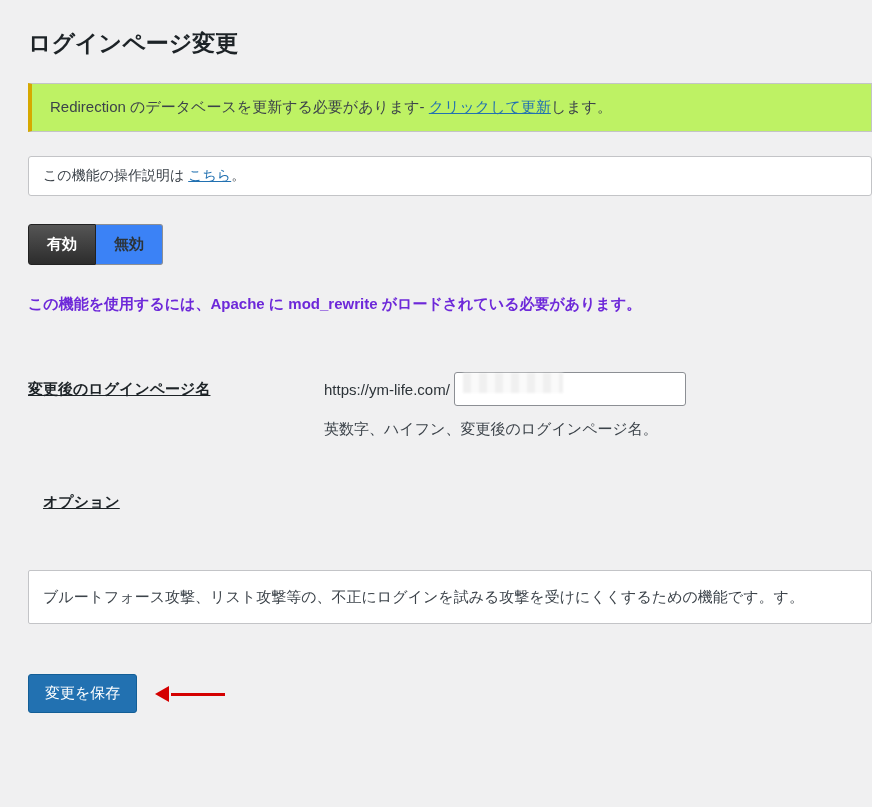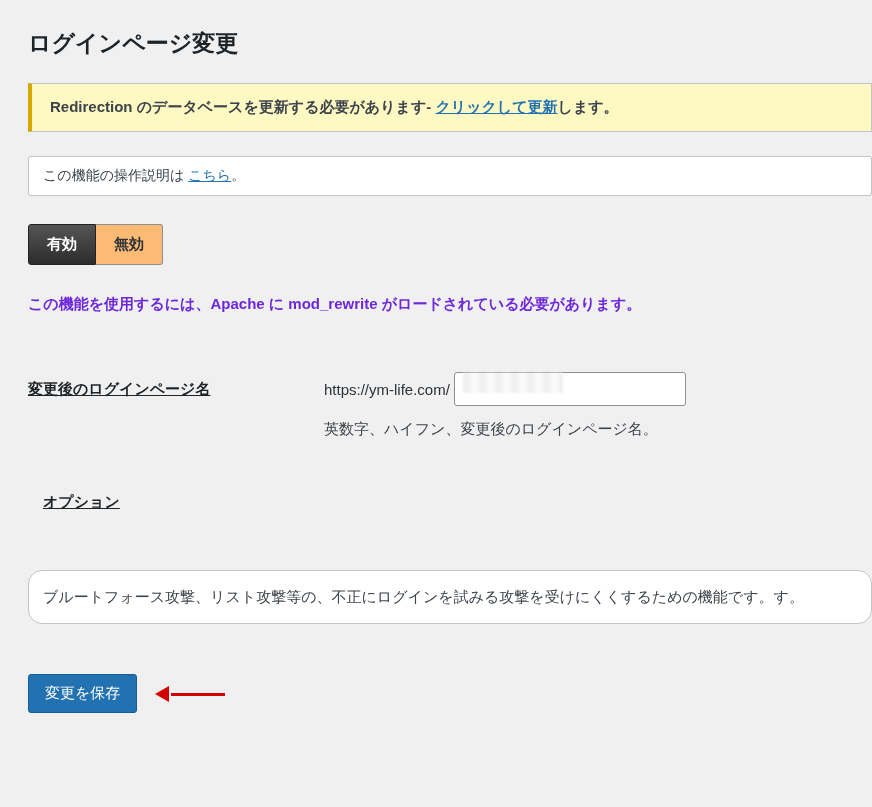--- a/index.html
+++ b/index.html
@@ -11,45 +11,44 @@
       padding: 20px 0 20px 28px;
       width: 872px;
     }
     h1.page-title {
       font-size: 23px;
       font-weight: 600;
       color: #1d2327;
       margin: 8px 0 24px 0;
     }
     .notice {
-      background: #fef9c3;
+      background: #bef264;
       border: 1px solid #c3c4c7;
       border-left: 4px solid #d6a800;
       padding: 14px 18px;
       margin-bottom: 24px;
       font-size: 15px;
       color: #3c434a;
-      font-weight: bold;
     }
     .notice a { color: #2271b1; text-decoration: underline; }
     .infobox {
       background: #fff;
       border: 1px solid #c3c4c7;
       border-radius: 3px;
       padding: 10px 14px;
       margin-bottom: 28px;
       font-size: 14px;
       color: #3c434a;
     }
     .infobox a { color: #2271b1; text-decoration: underline; }
     .toggle-group { display: flex; margin-bottom: 30px; }
     .toggle-btn {
       border: 1px solid #8c8f94;
       padding: 10px 18px;
-      background: #fdba74;
+      background: #3b82f6;
       font-size: 15px;
       font-weight: 600;
       color: #2c3338;
       cursor: pointer;
       border-radius: 3px;
     }
     .toggle-btn.active {
       background: linear-gradient(#555, #2c2c2c);
       color: #fff;
       border-color: #222;
@@ -110,21 +109,21 @@
       background: #fff;
       display: inline-flex;
       align-items: center; justify-content: center;
       cursor: pointer;
     }
     .cb svg { width: 14px; height: 14px; }
     .cb-label { font-size: 15px; color: #2c3338; padding-top: 6px; }
     .descbox {
       background: #fff;
       border: 1px solid #c3c4c7;
-      border-radius: 14px;
+      border-radius: 2px;
       padding: 14px 14px;
       font-size: 15px;
       line-height: 1.6;
       color: #3c434a;
       margin-bottom: 50px;
     }
     .submit-row { display: flex; align-items: center; gap: 18px; }
     .btn-primary {
       background: #2271b1;
       border: 1px solid #135e96;

